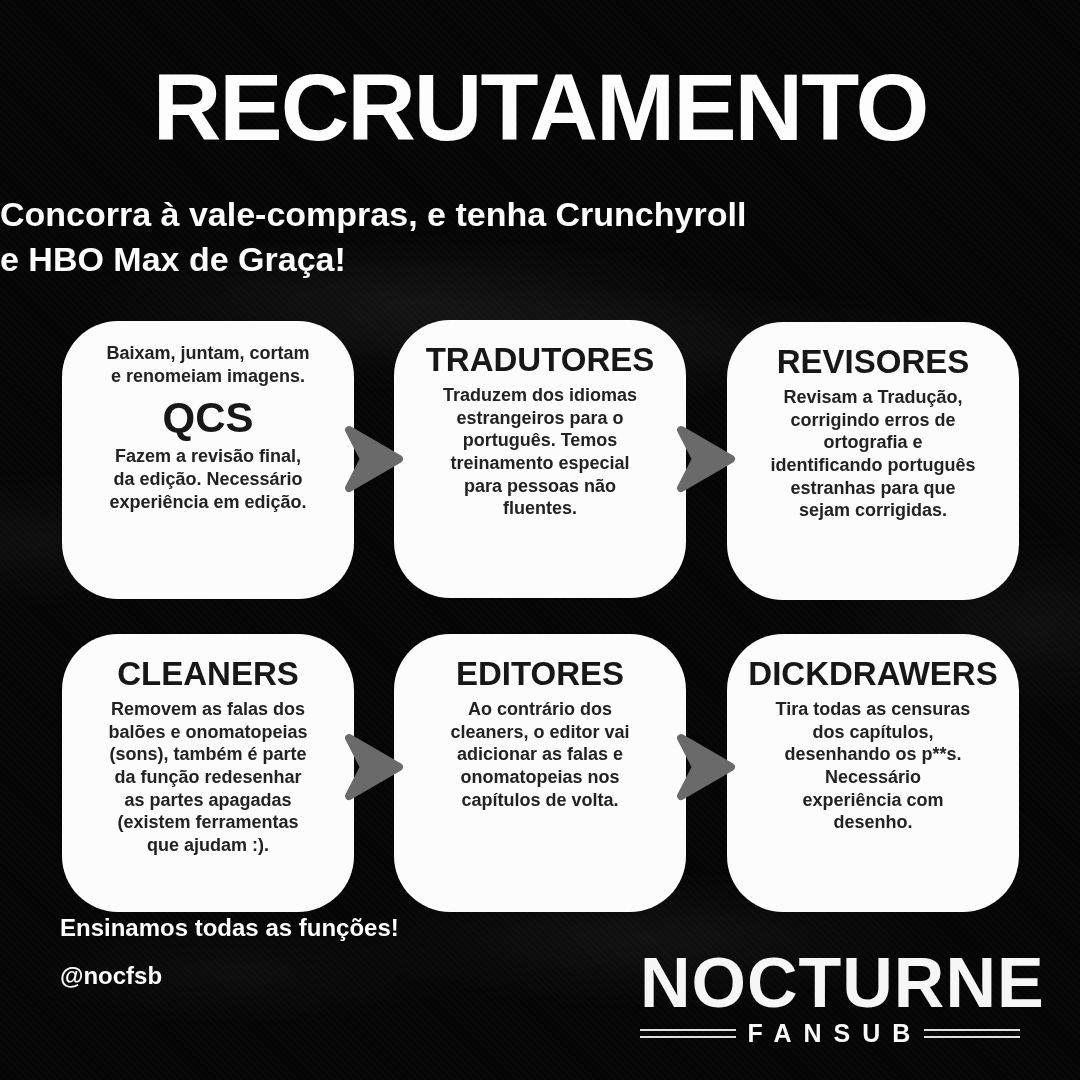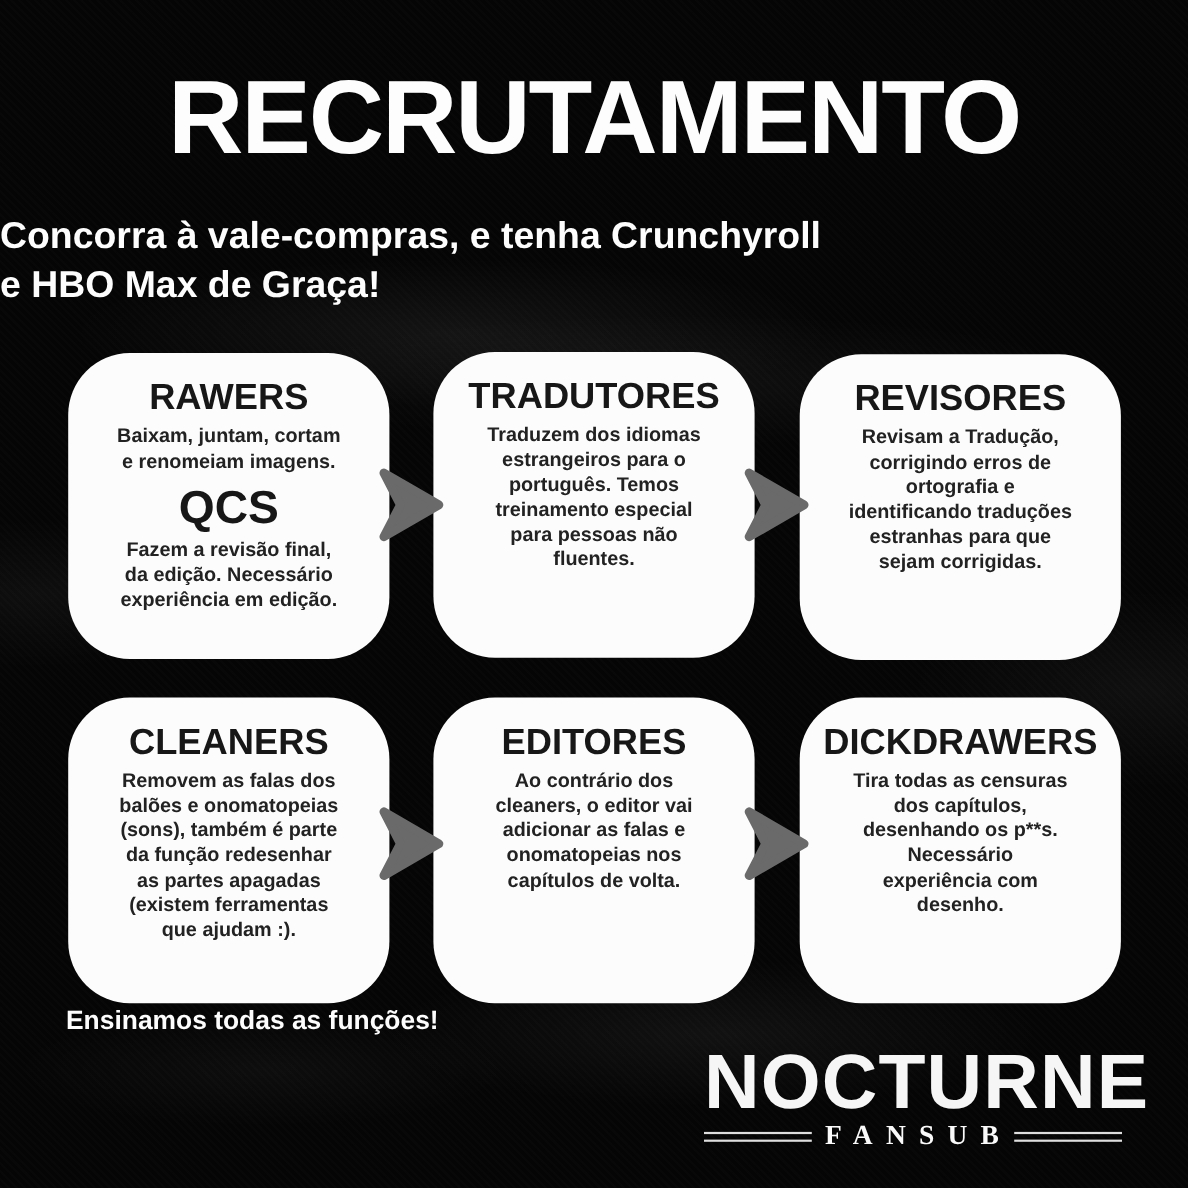--- a/index.html
+++ b/index.html
@@ -77,21 +77,20 @@
     position:absolute; left:640px; top:948px; width:380px;
     text-align:center;
     color:#f6f6f6;
   }
   .logo-name {
     font-size:70px; font-weight:bold; letter-spacing:1px; line-height:1.0;
   }
   .logo-sub-row {
     display:flex; align-items:center; justify-content:flex-start;
     margin-top:1px;
-    font-family:Liberation Serif, serif;
   }
   .dline {
     flex:1; height:9px;
     border-top:2px solid #dedede;
     border-bottom:2px solid #dedede;
   }
   .logo-sub {
     font-size:25px; font-weight:bold;
     letter-spacing:12px; padding-left:12px; padding-right:2px;
     color:#fafafa;
@@ -100,21 +99,20 @@
 </head>
 <body>
 
 <div class="poster">
 
   <h1 class="title">RECRUTAMENTO</h1>
   <p class="subtitle">Concorra à vale-compras, e tenha Crunchyroll
 e HBO Max de Graça!</p>
 
   <section class="card c1">
-    <h2 class="card-title">RAWERS</h2>
     <p class="card-body">Baixam, juntam, cortam
 e renomeiam imagens.</p>
     <h2 class="card-title qcs">QCS</h2>
     <p class="card-body">Fazem a revisão final,
 da edição. Necessário
 experiência em edição.</p>
   </section>
 
   <section class="card c2">
     <h2 class="card-title">TRADUTORES</h2>
@@ -124,21 +122,21 @@
 treinamento especial
 para pessoas não
 fluentes.</p>
   </section>
 
   <section class="card c3">
     <h2 class="card-title">REVISORES</h2>
     <p class="card-body">Revisam a Tradução,
 corrigindo erros de
 ortografia e
-identificando traduções
+identificando português
 estranhas para que
 sejam corrigidas.</p>
   </section>
 
   <section class="card c4">
     <h2 class="card-title">CLEANERS</h2>
     <p class="card-body">Removem as falas dos
 balões e onomatopeias
 (sons), também é parte
 da função redesenhar
@@ -182,20 +180,21 @@
     </svg>
   </div>
   <div class="arrow a4">
     <svg viewBox="0 0 62 68" xmlns="http://www.w3.org/2000/svg">
       <path d="M5,5 L55,34 L5,63 L20,34 Z" fill="#6a6a6a" stroke="#6a6a6a" stroke-width="8" stroke-linejoin="round"></path>
     </svg>
   </div>
 
   <div class="footer-left">
     <p>Ensinamos todas as funções!</p>
+    <p class="footer-handle">@nocfsb</p>
   </div>
 
   <div class="logo">
     <div class="logo-name">NOCTURNE</div>
     <div class="logo-sub-row">
       <span class="dline"></span>
       <span class="logo-sub">FANSUB</span>
       <span class="dline"></span>
     </div>
   </div>

